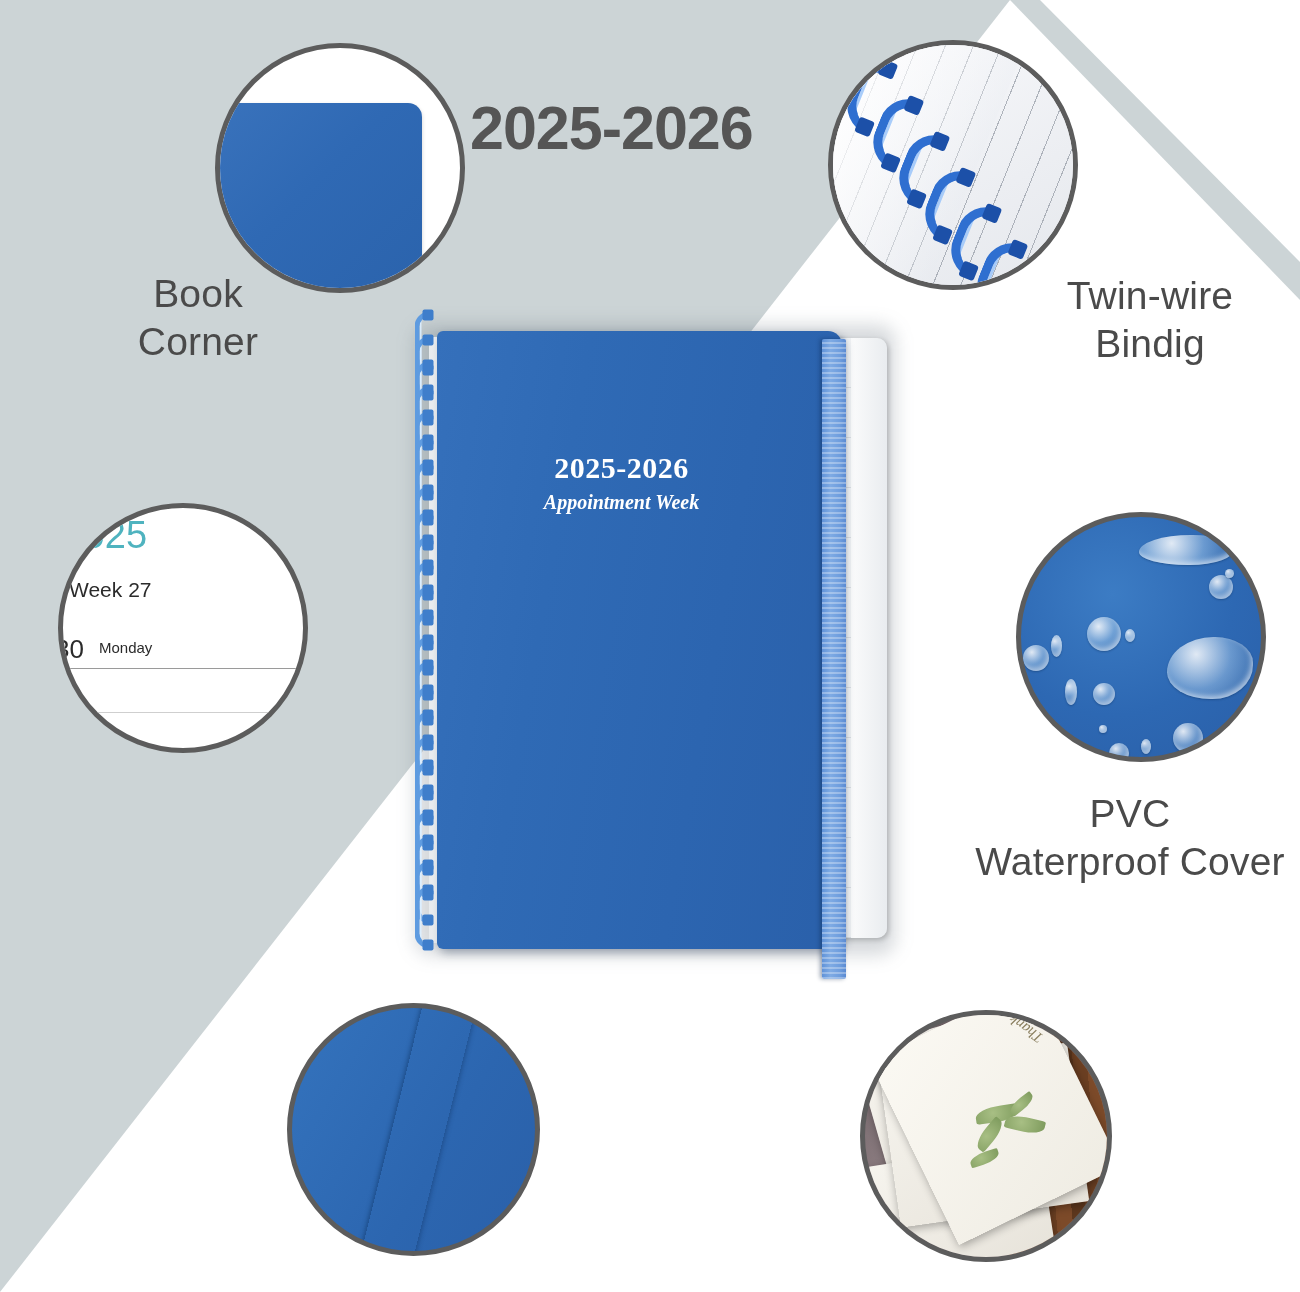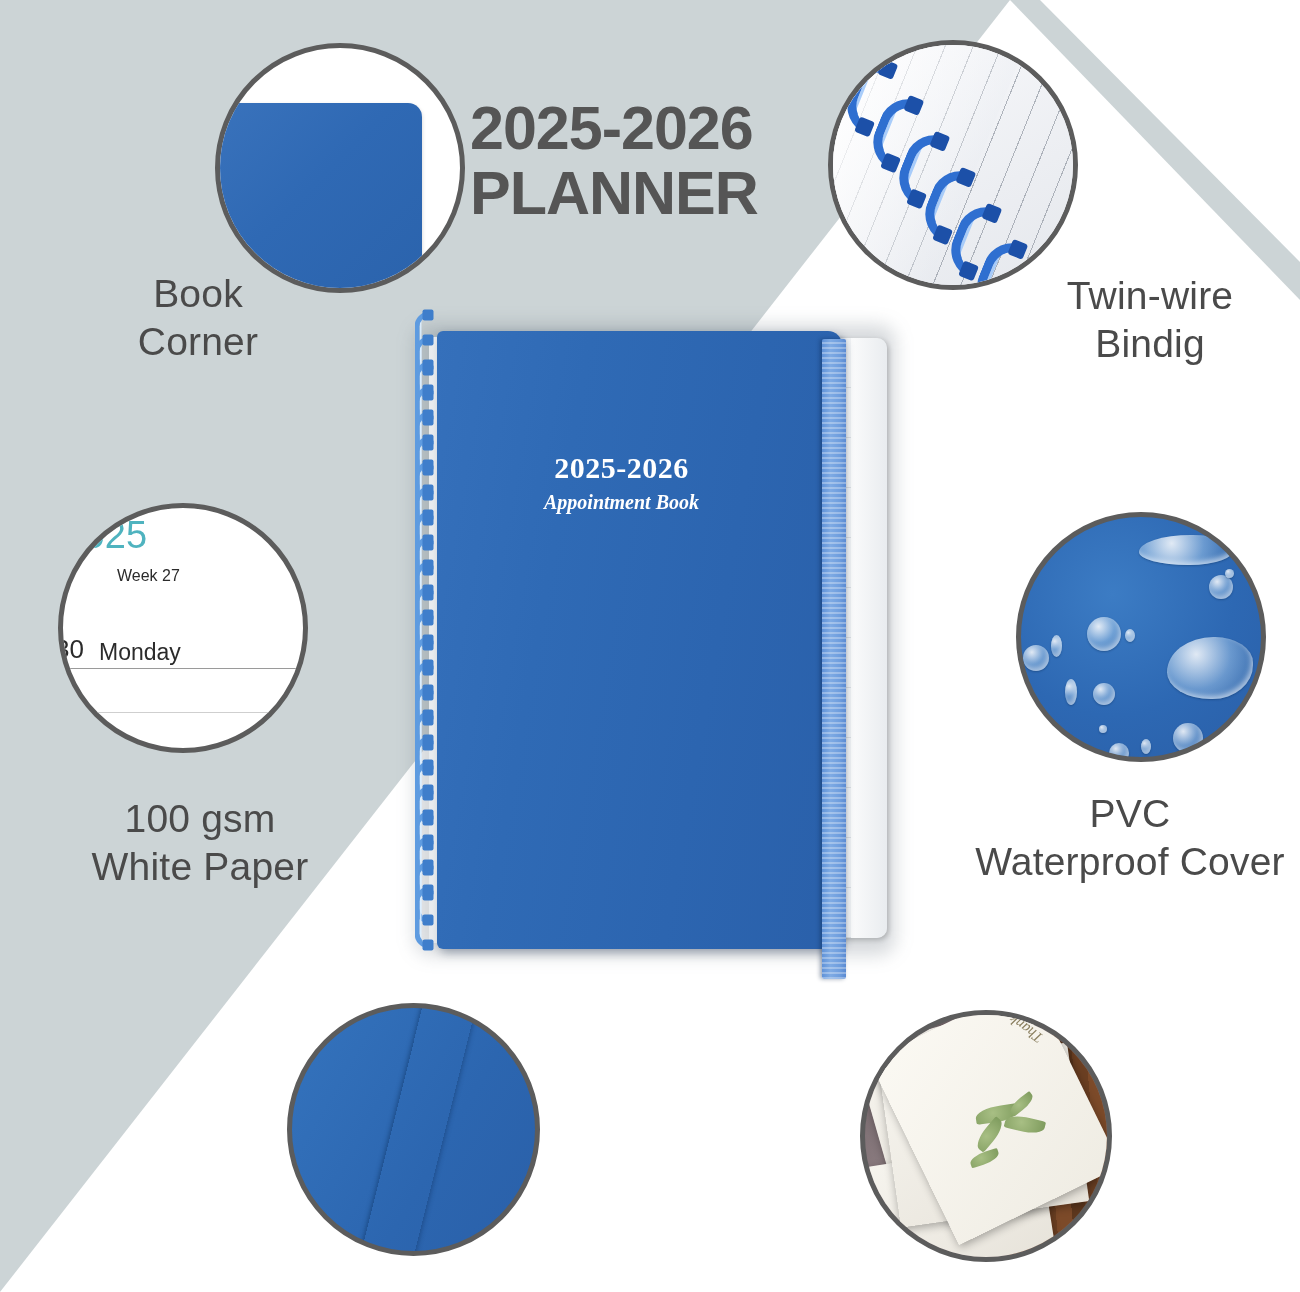--- a/index.html
+++ b/index.html
@@ -115,30 +115,30 @@
   }
 
   
   #c-paper { left: 58px; top: 503px; width: 250px; height: 250px; background:#fff; }
   #c-paper .inner { position:absolute; inset:0; padding: 0; }
   #c-paper .month {
     position:absolute; left: -30px; top: 6px;
     font-size: 38px; color:#4fb3bf; font-weight:500;
   }
   #c-paper .week {
-    position:absolute; left: 6px; top: 59px;
-    font-size: 16px; color:#2b2b2b;margin-left:48px;
+    position:absolute; left: 6px; top: 70px;
+    font-size: 21px; color:#2b2b2b;
   }
   #c-paper .daynum {
     position:absolute; left: -8px; top: 126px;
     font-size: 26px; color:#2b2b2b;
   }
   #c-paper .dayname {
     position:absolute; left: 36px; top: 131px;
-    font-size: 23px; color:#2b2b2b;
+    font-size: 15px; color:#2b2b2b;
   }
   #c-paper .hr {
     position:absolute; left:-40px; width: 300px; height:1px; background:#9a9a9a;
   }
   #c-paper .hr.a { top: 160px; }
   #c-paper .hr.b { top: 204px; background:#cfcfcf; }
   #c-paper .t1 { position:absolute; left:-4px; top:176px; font-size:15px; color:#7d7d7d; }
   #c-paper .t2 { position:absolute; left:-8px; top:214px; font-size:12px; color:#9a9a9a; }
 
   
@@ -281,21 +281,20 @@
 <body>
 
 <div id="stage">
 
   <div class="bg-gray"></div>
   <div class="bg-gray-b"></div>
   <div class="bg-white-tr"></div>
 
   <div class="headline">
     <span class="l1">2025-2026</span>
-    <span class="l2">PLANNER</span>
   </div>
 
   <div class="circle" id="c-round">
     <div class="corner-card"></div>
   </div>
   <div class="caption" id="cap-round">Book
 Corner</div>
 
   <div class="circle" id="c-wire">
     <div class="pages"></div>
@@ -317,22 +316,20 @@
       <div class="week">Week 27</div>
       <div class="daynum">30</div>
       <div class="dayname">Monday</div>
       <div class="hr a"></div>
       <div class="t1">7</div>
       <div class="hr b"></div>
       <div class="t2">30</div>
 
     </div>
   </div>
-  <div class="caption" id="cap-paper">100 gsm
-White Paper</div>
 
   <div class="circle" id="c-pvc">
     <div class="drop blob" style="left:118px; top:18px;  width:96px; height:30px;"></div>
     <div class="drop" style="left:188px; top:58px;  width:24px; height:24px;"></div>
     <div class="drop" style="left:204px; top:52px;  width:9px;  height:9px;"></div>
     <div class="drop" style="left:66px;  top:100px; width:34px; height:34px;"></div>
     <div class="drop" style="left:104px; top:112px; width:10px; height:13px;"></div>
     <div class="drop" style="left:2px;   top:128px; width:26px; height:26px;"></div>
     <div class="drop" style="left:30px;  top:118px; width:11px; height:22px;"></div>
     <div class="drop blob" style="left:146px; top:120px; width:86px; height:62px;"></div>
@@ -407,21 +404,21 @@
             <span>Jun</span>
           </div>
         </div>
     </div>
 
     <div class="pagestack"></div>
 
     <div class="cover">
       <div class="title">
         <div class="t1">2025-2026</div>
-        <div class="t2">Appointment Book</div>
+        <div class="t2">Appointment Week</div>
       </div>
       <div class="strap"></div>
     </div>
 
     <div class="spiral" id="book-spiral">
         <div class="ring" style="top: 0px;"></div>
         <div class="ring" style="top: 25px;"></div>
         <div class="ring" style="top: 50px;"></div>
         <div class="ring" style="top: 75px;"></div>
         <div class="ring" style="top: 100px;"></div>

